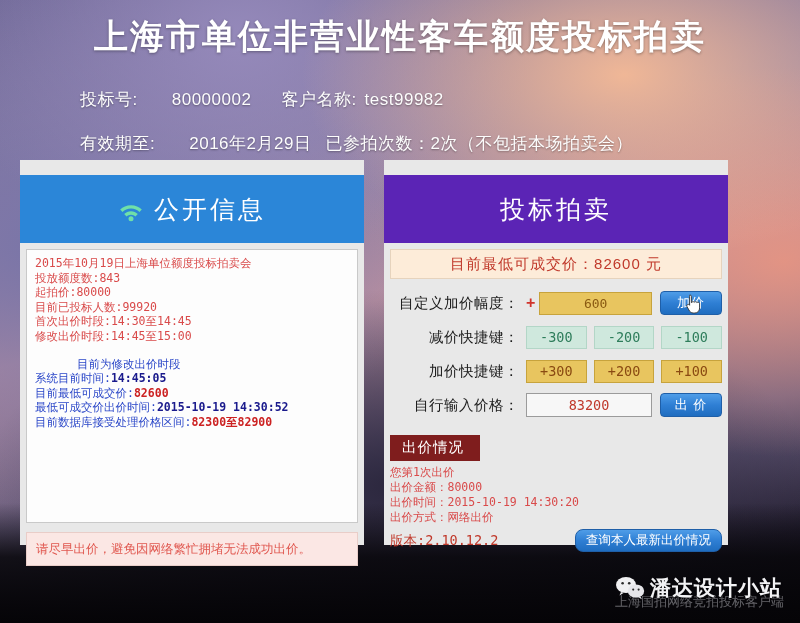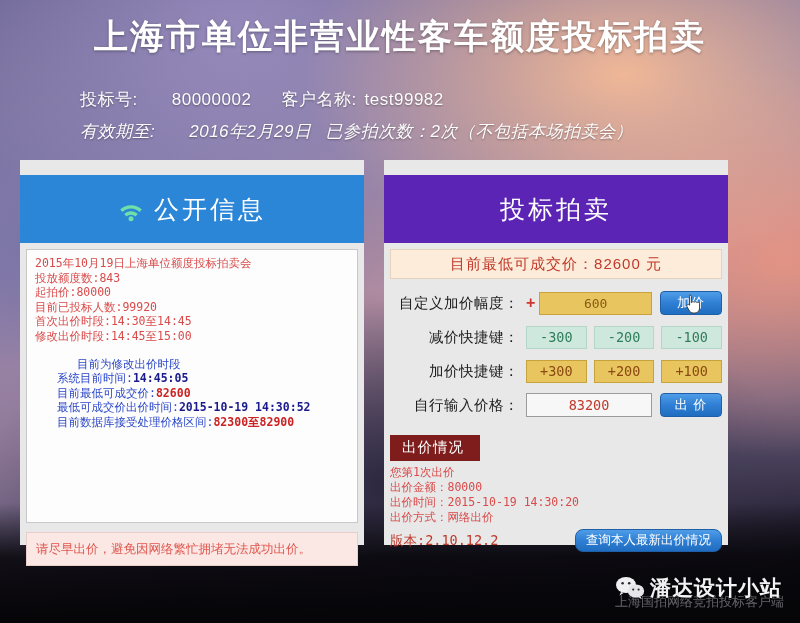--- a/index.html
+++ b/index.html
@@ -43,21 +43,21 @@
     text-shadow: 0 1px 3px rgba(0,0,0,0.35);
   }
   .meta-row {
     position: absolute; left: 0; right: 0;
     color: #fdfdfd;
     font-size: 17px;
     letter-spacing: 0.5px;
     text-shadow: 0 1px 2px rgba(0,0,0,0.35);
   }
   .meta-row.r1 { top: 88px; }
-  .meta-row.r2 { top: 120px; font-style: italic; }
+  .meta-row.r2 { top: 132px; }
   .meta-inner { width: 640px; margin: 0 auto; display: flex; align-items: center; }
   .meta-label { white-space: nowrap; }
   .meta-value { white-space: nowrap; }
   .sp-a { display:inline-block; width: 34px; }
   .sp-b { display:inline-block; width: 30px; }
 
   
   .panel { position: absolute; top: 160px; width: 344px; height: 385px; background: #e8e8e8; }
   .panel.left  { left: 20px; }
   .panel.right { left: 384px; }
@@ -80,21 +80,21 @@
     border: 1px solid #c9c9c9;
     height: 274px;
     padding: 6px 8px;
     font-family: "DejaVu Sans Mono", "Liberation Mono", monospace;
     font-size: 11.5px;
     line-height: 14.6px;
     color: #d94a4a;
     white-space: nowrap;
     overflow: hidden;
   }
-  .info-box .blue { color: #2b47c8; margin-left: 22px; }
+  .info-box .blue { color: #2b47c8; }
   .info-box .blk-b { color: #1a1a8c; font-weight: 700; }
   .info-box .red-b { color: #cc2222; font-weight: 700; }
   .info-box .gap { height: 13px; }
   .info-box .center-note { padding-left: 42px; color: #2b47c8; }
 
   .notice-box {
     margin-top: 9px;
     background: #fbe7e4;
     border: 1px solid #e9cdc8;
     height: 34px;

